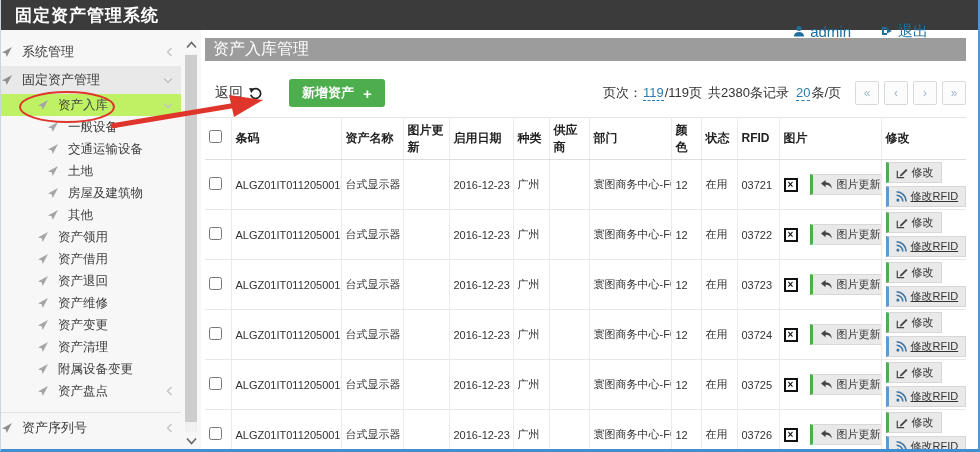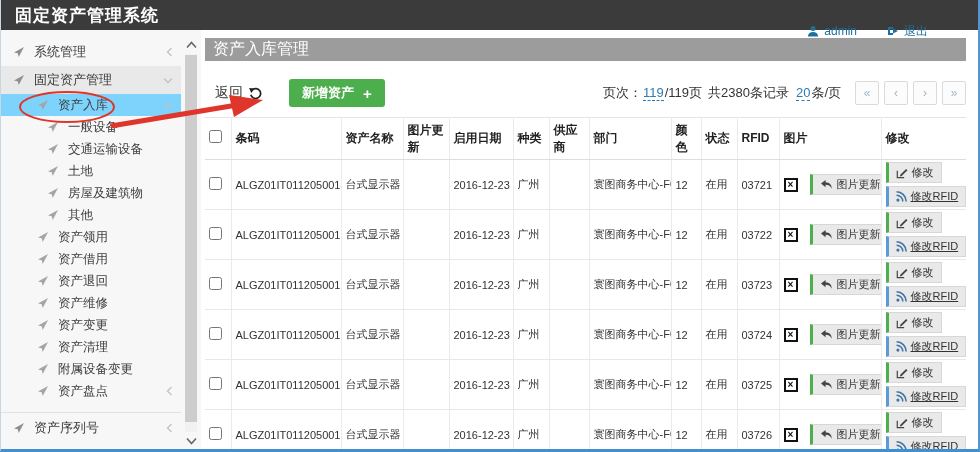--- a/index.html
+++ b/index.html
@@ -4,32 +4,32 @@
 <style>
   * { margin:0; padding:0; box-sizing:border-box; }
   body { font-family:"Liberation Sans","DejaVu Sans",sans-serif; background:#fff; }
   .page { position:relative; width:980px; height:452px; background:#fff; overflow:hidden;
           border-left:1px solid #c9d6e2; border-right:2px solid #5395ce; border-bottom:3px solid #3f8fd1; }
 
   
   .topbar { height:30px; background:#3b3b3b; display:flex; align-items:center; padding:0 14px; }
   .brand { color:#fff; font-size:17px; font-weight:bold; letter-spacing:1px; }
   .top-links { margin-left:auto; margin-right:36px; display:flex; gap:30px; }
-  .top-link { color:#1e6f9c; font-size:12px; display:flex; align-items:center; gap:5px; cursor:pointer;margin-top:32px; }
+  .top-link { color:#1e6f9c; font-size:15px; display:flex; align-items:center; gap:5px; cursor:pointer;margin-top:32px; }
 
   
   .layout { display:flex; height:422px; }
   .sidebar { width:200px; flex:none; background:#f7f7f7; position:relative; padding-top:8px; }
   .menu { padding-right:20px; }
   .menu-item { display:flex; align-items:center; gap:9px; color:#3c3c3c; cursor:pointer; }
-  .lvl1 { height:28px; padding-left:12px; font-size:13px;justify-content:center; }
+  .lvl1 { height:28px; font-size:13px;justify-content:center; }
   .lvl2 { height:22px; padding-left:36px; font-size:12.5px; }
   .lvl3 { height:22px; padding-left:46px; font-size:12.5px; }
   .hl   { background:#e9e9e9; }
-  .hl2  { background:#7dd3fc; }
+  .hl2  { background:#bef264; }
   .gap-before { margin-top:10px; border-top:1px solid #e2e2e2; padding-top:2px; }
   .menu-item .chev { margin-left:auto; margin-right:8px; display:flex; }
   .nav-ic { width:12px; height:12px; flex:none; }
 
   
   .sb { position:absolute; top:8px; right:3px; bottom:4px; width:14px; }
   .sb-arrow { height:14px; display:flex; align-items:center; justify-content:center; cursor:pointer; }
   .sb-track { position:absolute; top:16px; bottom:16px; left:1px; width:12px; background:#f1f1f1; }
   .sb-thumb { position:absolute; top:1px; left:0; width:12px; height:97%; background:#cdcdcd; cursor:pointer; }
 

